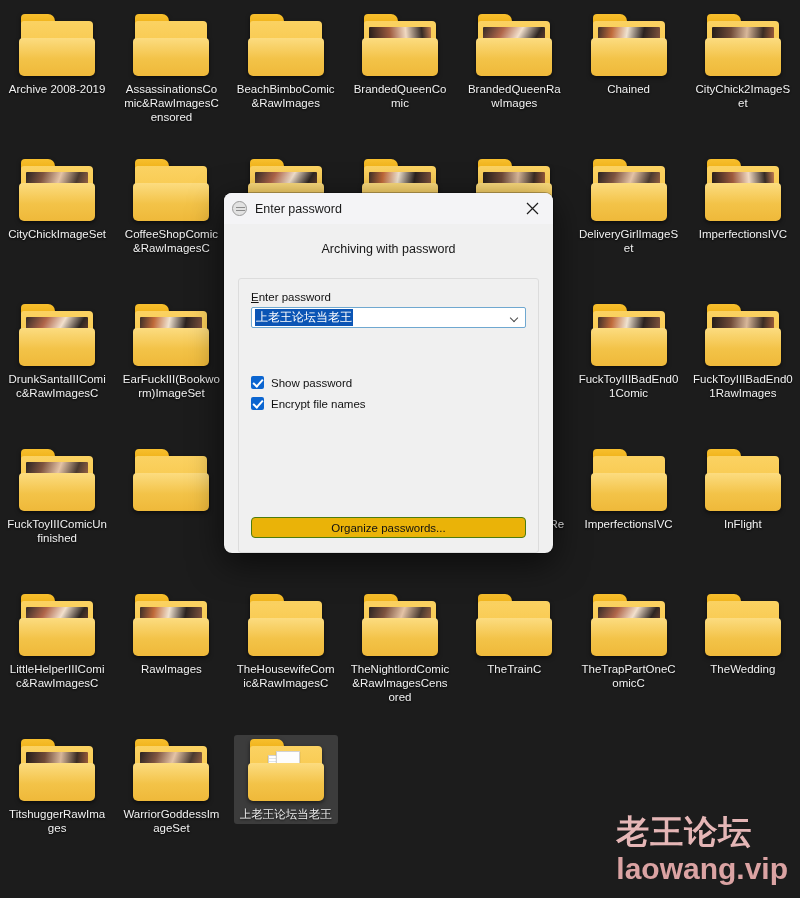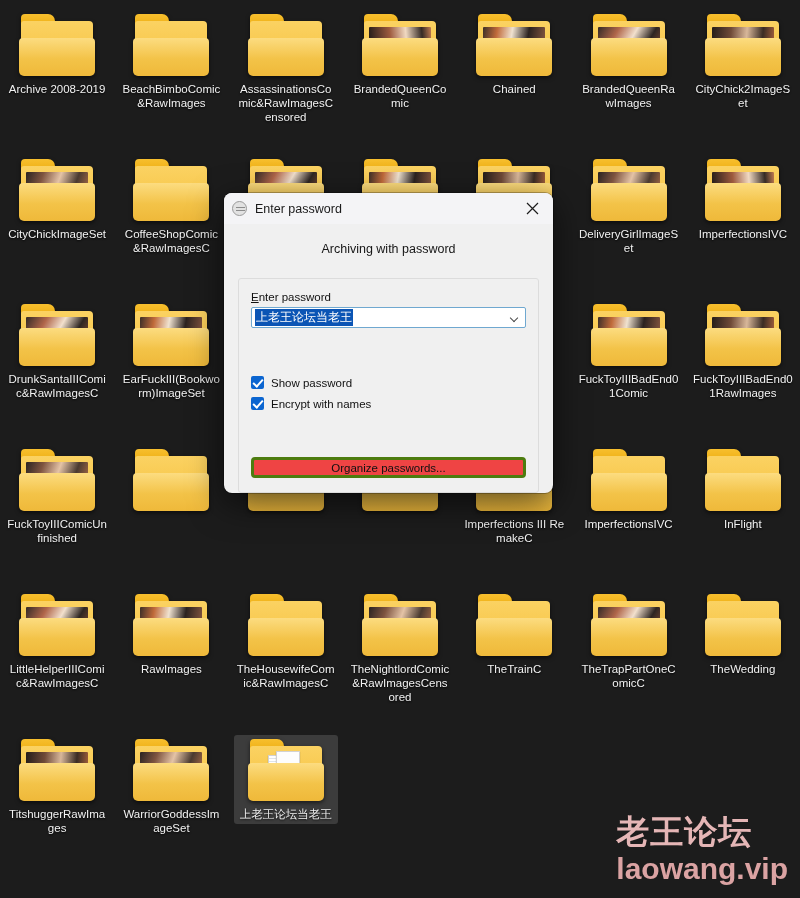--- a/index.html
+++ b/index.html
@@ -135,21 +135,21 @@
     color: #dba3a3;
     margin-top: 6px;
   }
 
   
   #dialog {
     position: absolute;
     left: 224px;
     top: 193px;
     width: 329px;
-    height: 300px;
+    height: 360px;
     background: #f0f0f0;
     border-radius: 8px;
     box-shadow: 0 10px 34px rgba(0,0,0,0.62), 0 0 0 1px rgba(0,0,0,0.25);
     display: flex;
     flex-direction: column;
     overflow: hidden;
   }
   .titlebar {
     height: 31px;
     background: #f4f4f6;
@@ -270,22 +270,22 @@
     border-bottom: 2px solid #fff;
     transform: rotate(42deg);
   }
   .check-row span {
     font-size: 11.5px;
     color: #111;
   }
 
   .organize-wrap { margin-top: auto; }
   .btn {
-    background: #ef4444;
-    border: 3px solid #4d7c0f;
+    background: #eab308;
+    border: 1px solid #4d7c0f;
     border-radius: 4px;
     font-size: 11.5px;
     color: #111;
     height: 22px;
     display: flex;
     align-items: center;
     justify-content: center;
     font-family: "Liberation Sans", sans-serif;
   }
   .btn.organize { width: 100%; height: 21px; }
@@ -316,70 +316,70 @@
         <div class="label">Archive 2008-2019</div>
       </div>
     </div>
     <div class="icon-cell">
       <div class="icon-inner">
         <div class="folder">
           <span class="tab"></span>
           <span class="back"></span>
           <span class="front"></span>
         </div>
+        <div class="label">AssassinationsComic&amp;RawImagesCensored</div>
+      </div>
+    </div>
+    <div class="icon-cell">
+      <div class="icon-inner">
+        <div class="folder">
+          <span class="tab"></span>
+          <span class="back"></span>
+          <span class="front"></span>
+        </div>
         <div class="label">BeachBimboComic&amp;RawImages</div>
       </div>
     </div>
     <div class="icon-cell">
       <div class="icon-inner">
         <div class="folder">
           <span class="tab"></span>
           <span class="back"></span>
-          <span class="front"></span>
-        </div>
-        <div class="label">AssassinationsComic&amp;RawImagesCensored</div>
-      </div>
-    </div>
-    <div class="icon-cell">
-      <div class="icon-inner">
-        <div class="folder">
-          <span class="tab"></span>
-          <span class="back"></span>
           <span class="thumb">
             <i style="background-image:linear-gradient(85deg,#1f1a18 0%,#9d5a3e 35%,#f0d9c2 60%,#362b25 85%,#c07a50 100%)"></i>
           </span>
           <span class="front"></span>
         </div>
         <div class="label">BrandedQueenComic</div>
       </div>
     </div>
     <div class="icon-cell">
       <div class="icon-inner">
         <div class="folder">
           <span class="tab"></span>
           <span class="back"></span>
           <span class="thumb">
+            <i style="background-image:linear-gradient(120deg,#332a26 0%,#b0664a 28%,#f2e0cd 52%,#2e2622 76%,#8a4f36 100%)"></i>
+          </span>
+          <span class="front"></span>
+        </div>
+        <div class="label">BrandedQueenRawImages</div>
+      </div>
+    </div>
+    <div class="icon-cell">
+      <div class="icon-inner">
+        <div class="folder">
+          <span class="tab"></span>
+          <span class="back"></span>
+          <span class="thumb">
             <i style="background-image:linear-gradient(100deg,#3c2f28 0%,#c06a3a 22%,#efe2d0 45%,#2b2320 70%,#8d5a42 100%)"></i>
           </span>
           <span class="front"></span>
         </div>
         <div class="label">Chained</div>
-      </div>
-    </div>
-    <div class="icon-cell">
-      <div class="icon-inner">
-        <div class="folder">
-          <span class="tab"></span>
-          <span class="back"></span>
-          <span class="thumb">
-            <i style="background-image:linear-gradient(120deg,#332a26 0%,#b0664a 28%,#f2e0cd 52%,#2e2622 76%,#8a4f36 100%)"></i>
-          </span>
-          <span class="front"></span>
-        </div>
-        <div class="label">BrandedQueenRawImages</div>
       </div>
     </div>
     <div class="icon-cell">
       <div class="icon-inner">
         <div class="folder">
           <span class="tab"></span>
           <span class="back"></span>
           <span class="thumb">
             <i style="background-image:linear-gradient(95deg,#241d1a 0%,#6f4a38 30%,#d8b79a 55%,#3a2c24 80%,#a7603c 100%)"></i>
           </span>
@@ -783,21 +783,21 @@
       <span class="chev"></span>
     </div>
 
     <div class="checks">
       <div class="check-row">
         <span class="cb"></span>
         <span>Show password</span>
       </div>
       <div class="check-row">
         <span class="cb"></span>
-        <span>Encrypt with names</span>
+        <span>Encrypt file names</span>
       </div>
     </div>
 
     <div class="organize-wrap">
       <div class="btn organize">Organize passwords...</div>
     </div>
 
   </div>
 
 

